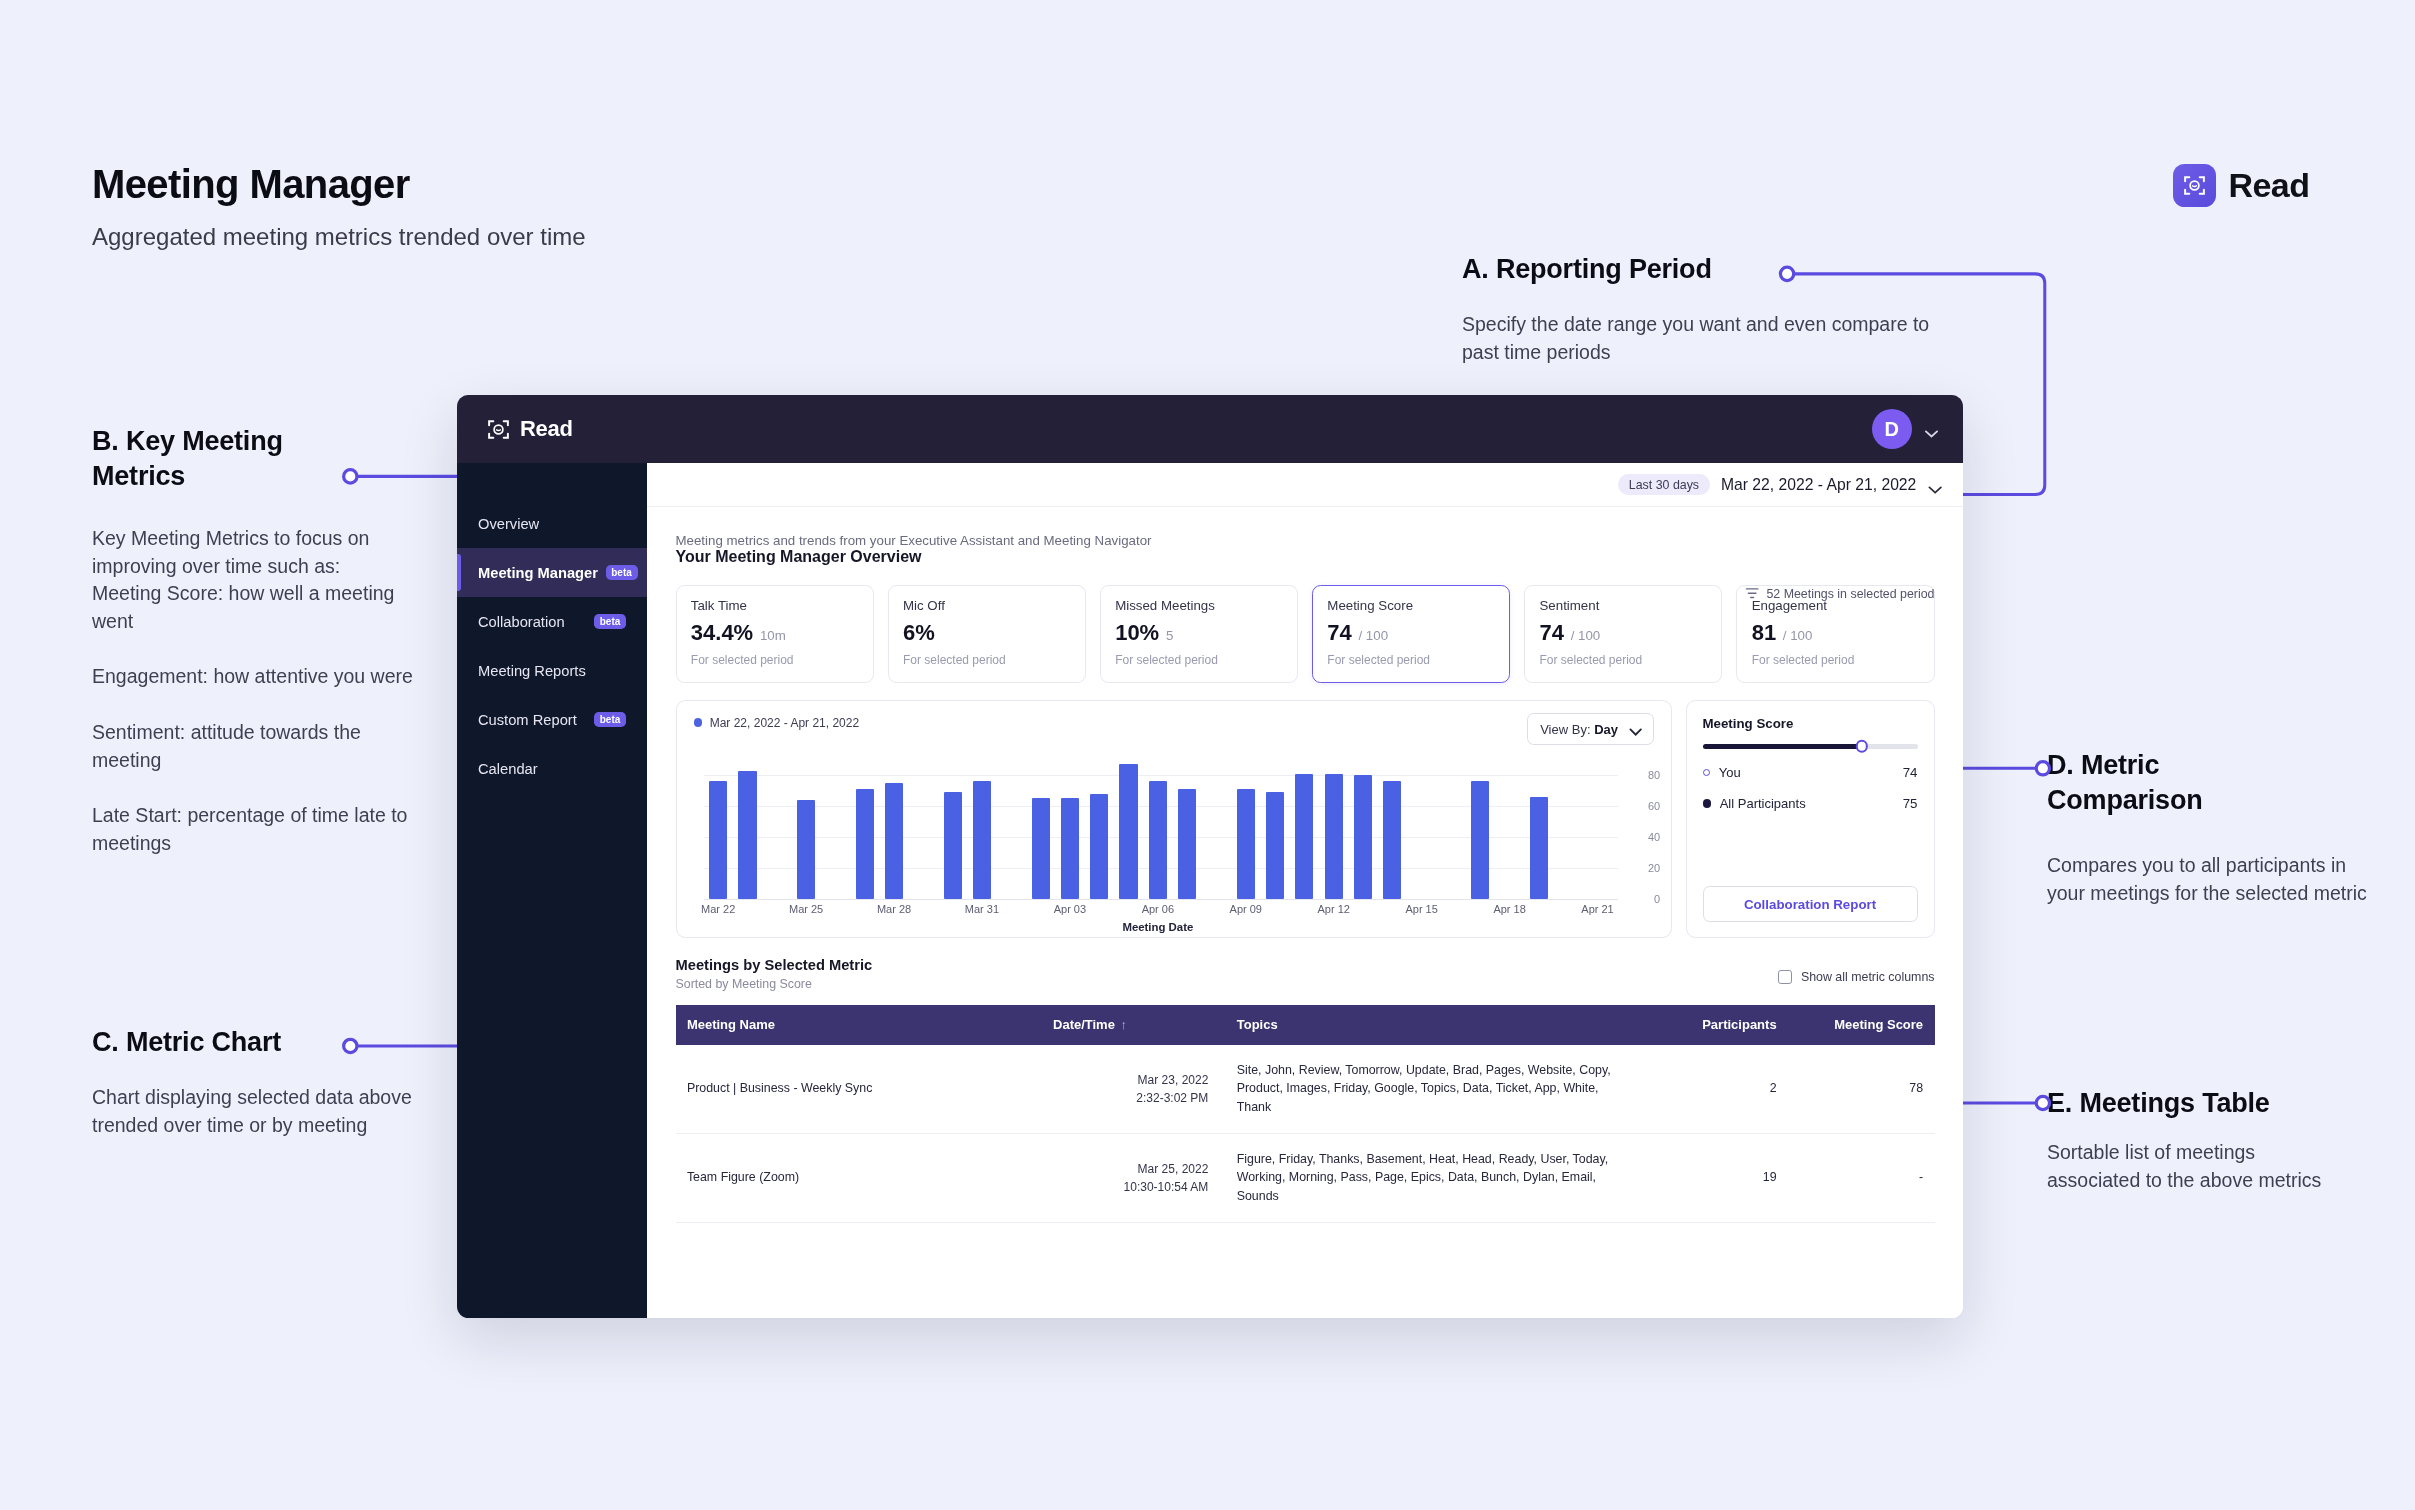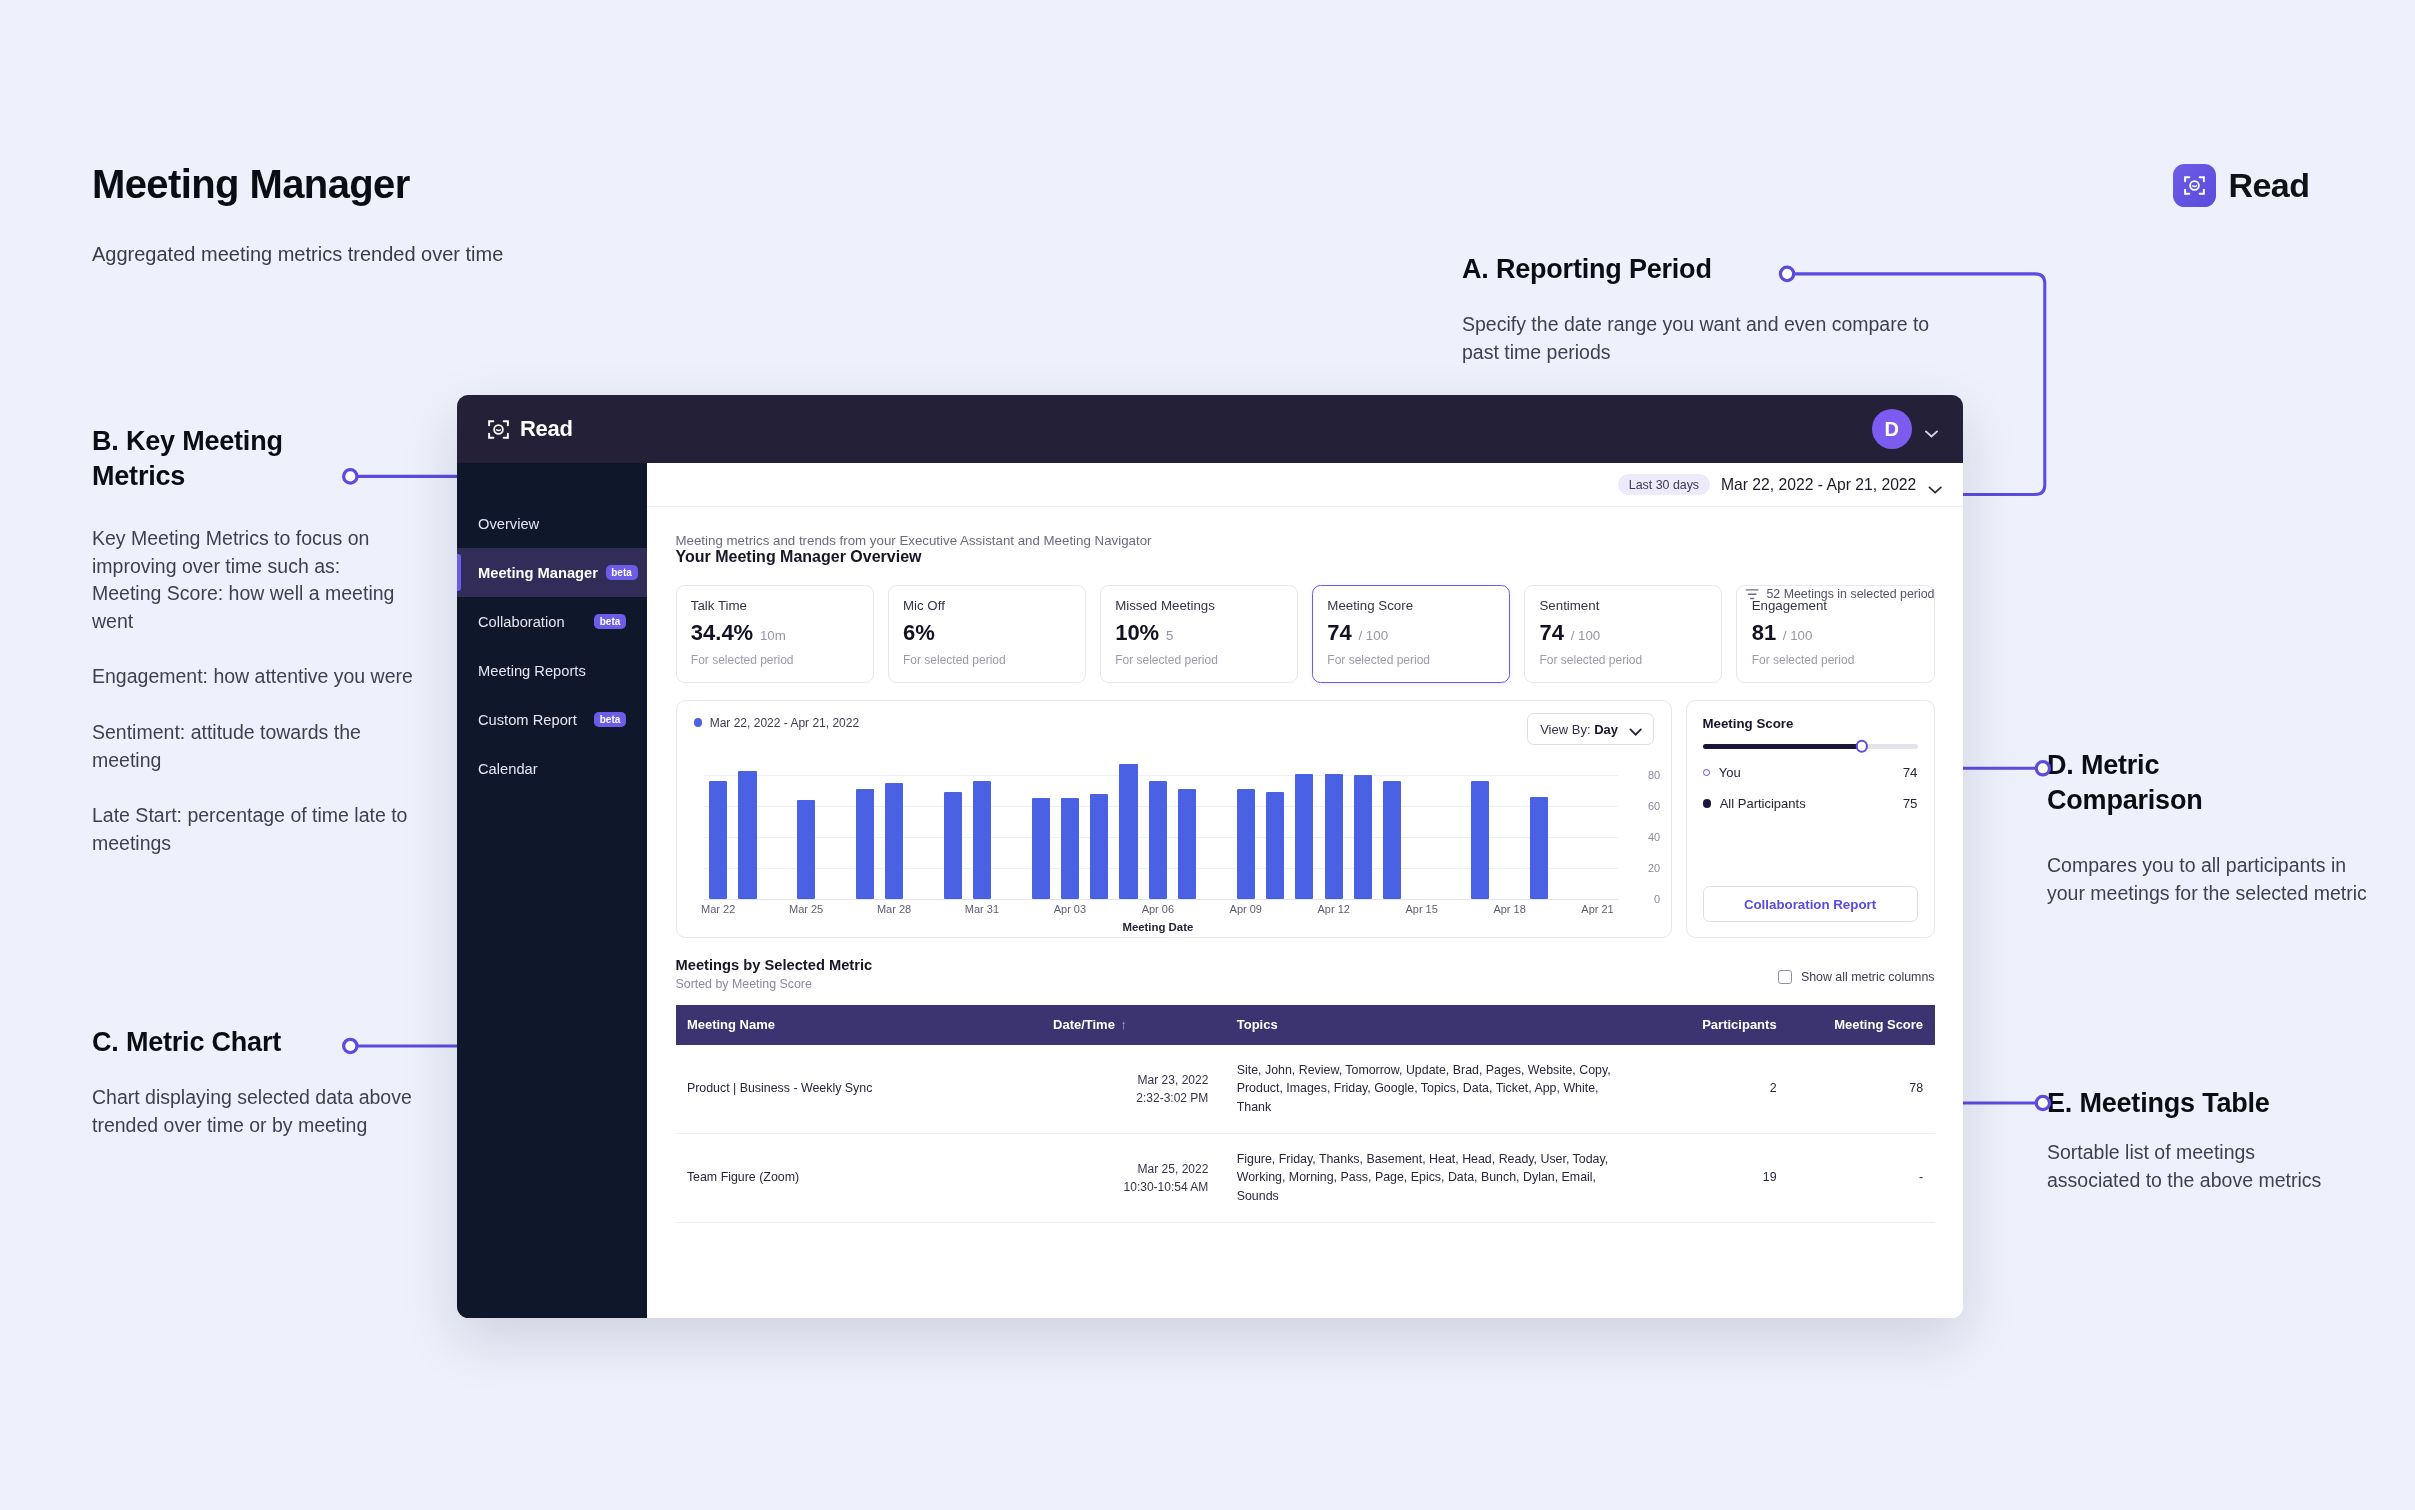--- a/index.html
+++ b/index.html
@@ -11,21 +11,21 @@
   }
   #root { position: relative; width: 2416px; height: 1510px; }
 
   
   .poster-title {
     position: absolute; left: 92px; top: 162px;
     font-size: 40px; font-weight: 700; letter-spacing: -0.6px; color: #0c0c14;
   }
   .poster-sub {
     position: absolute; left: 92px; top: 221px; width: 495px;
-    font-size: 20px; line-height: 1.34; color: #3b3b4b; font-weight: 400; margin-top: 20px;
+    font-size: 24px; line-height: 1.34; color: #3b3b4b; font-weight: 400;
   }
 
   .brand-mark {
     position: absolute; left: 2173px; top: 164px;
     display: flex; align-items: center; gap: 12.4px;
   }
   .brand-logo {
     width: 43px; height: 43px; border-radius: 11.4px;
     background: linear-gradient(135deg,#6c5ce7 0%,#5b4bdb 100%);
     display: flex; align-items: center; justify-content: center;
@@ -122,21 +122,21 @@
     padding: 3.8px 10.5px; border-radius: 10.5px;
   }
   #range-value { font-size: 15.7px; color: #1b1b2b; }
   .strip-chev { width: 14.3px; height: 8.6px; }
 
   .section-pad { padding: 21px 28.5px 0 28.5px; }
   #overview-title { font-size: 16px; font-weight: 700; color: #161627; }
   #overview-sub { font-size: 13.3px; color: #6a6a80; margin-top: 4.8px; }
   #meetings-count-wrap {
     position: absolute; right: 28.5px; top: 80px;
-    display: flex; align-items: center; gap: 7.6px;
+    display: flex; align-items: flex-start; gap: 7.6px;
     font-size: 12.4px; color: #52526a;
   }
   .filter-icon { width: 14.3px; height: 12.4px; }
 
   
   #metric-cards {
     display: flex; gap: 14px; margin-top: 19px;
   }
   .metric-card {
     flex: 1; background: #fff; border: 1px solid #e6e7f0; border-radius: 8.6px;

